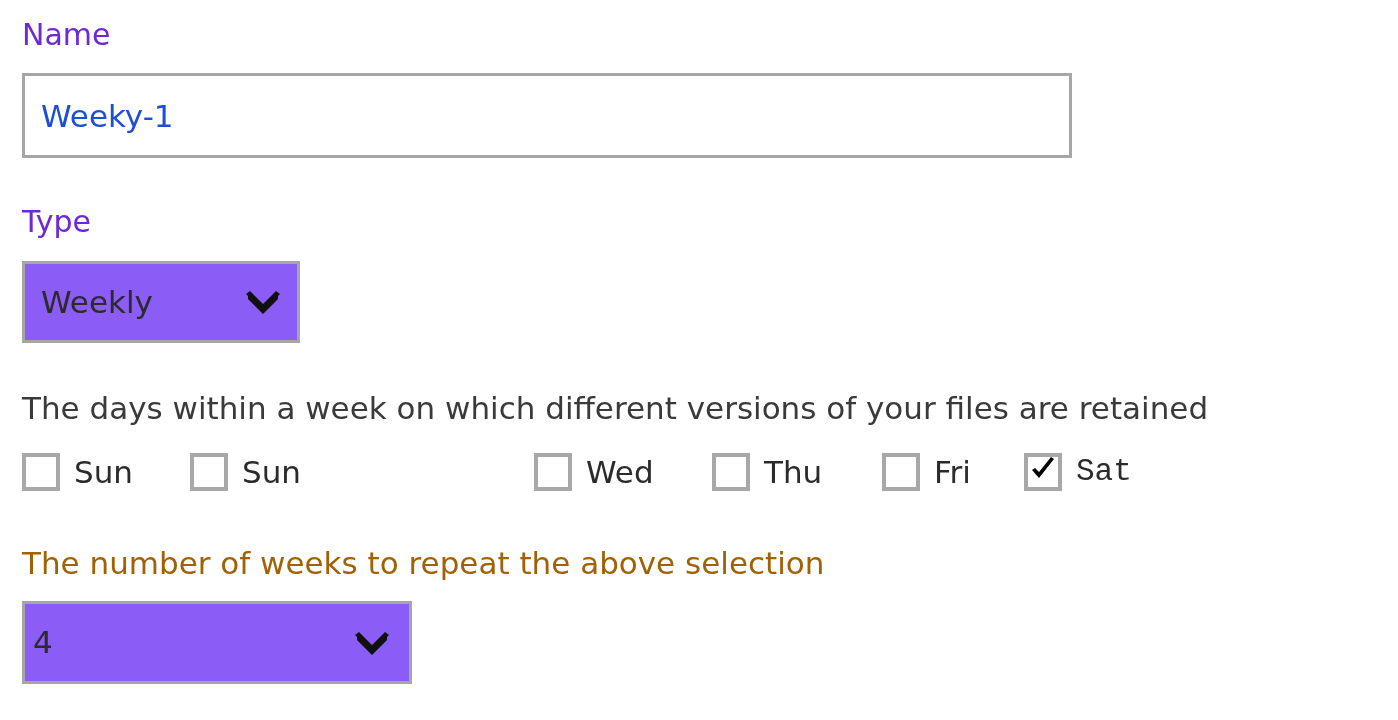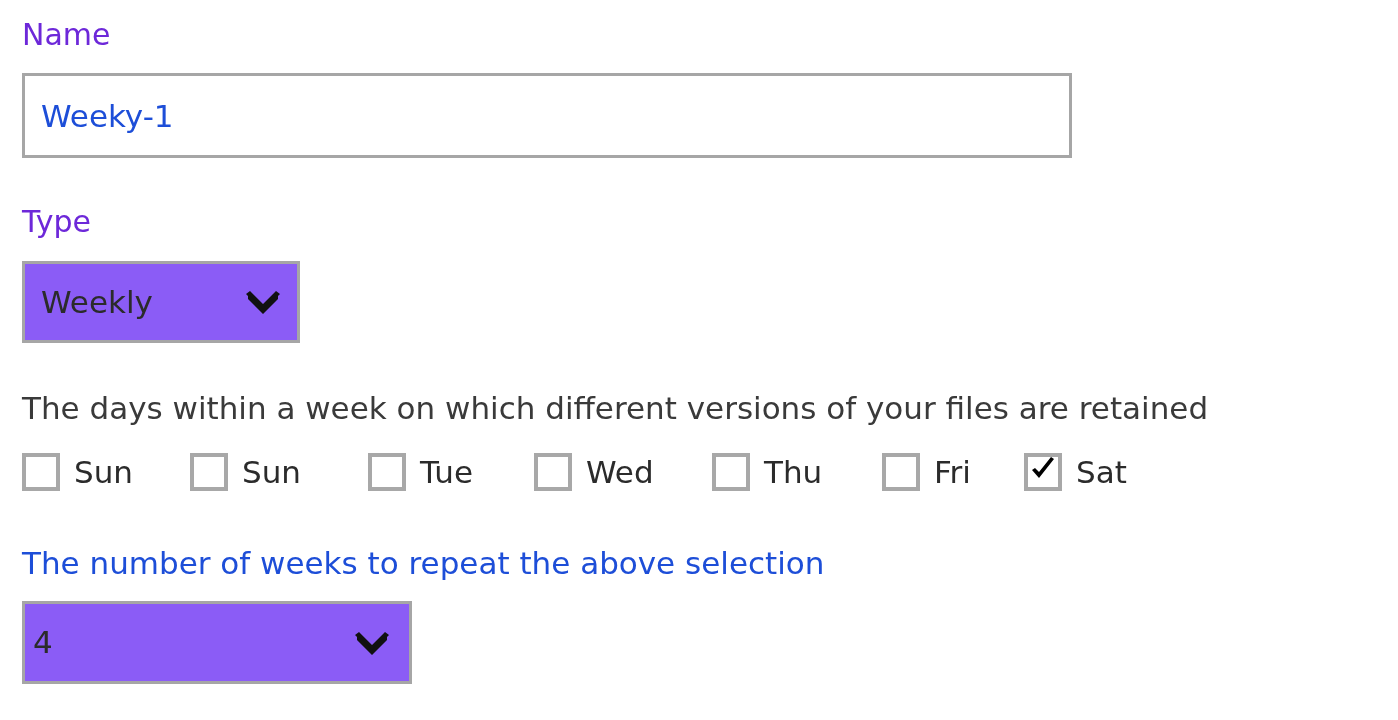--- a/index.html
+++ b/index.html
@@ -152,21 +152,21 @@
     white-space: nowrap;
   }
 
   
   .weeks-desc {
     position: absolute;
     left: 22px;
     top: 545px;
     font-size: 31px;
     line-height: 36px;
-    color: #1d4ed8;
+    color: #a16207;
     white-space: nowrap;
   }
 </style>
 </head>
 <body>
 
 <div class="form-root">
 
   <div class="field-label name-label">Name</div>
 
@@ -195,26 +195,20 @@
       <span class="day-label">Sun</span>
     </label>
 
     <label class="day-item" style="left: 168px;">
       <span class="checkbox">
         
       </span>
       <span class="day-label">Sun</span>
     </label>
 
-    <label class="day-item" style="left: 346px;">
-      <span class="checkbox">
-        
-      </span>
-      <span class="day-label">Tue</span>
-    </label>
 
     <label class="day-item" style="left: 512px;">
       <span class="checkbox">
         
       </span>
       <span class="day-label">Wed</span>
     </label>
 
     <label class="day-item" style="left: 690px;">
       <span class="checkbox">
@@ -223,21 +217,21 @@
       <span class="day-label">Thu</span>
     </label>
 
     <label class="day-item" style="left: 860px;">
       <span class="checkbox">
         
       </span>
       <span class="day-label">Fri</span>
     </label>
 
-    <label class="day-item" style="left: 1002px;">
+    <label class="day-item" style="left: 1002px; font-family: Liberation Mono, monospace;">
       <span class="checkbox checked">
         <span class="check-mark">
           <svg width="26" height="28" viewBox="0 0 26 28" xmlns="http://www.w3.org/2000/svg">
             <path d="M2 14 L9 22 L24 3 L21 1 L9 16 L5 12 Z" fill="#000000"></path>
           </svg>
         </span>
       </span>
       <span class="day-label">Sat</span>
     </label>
 

